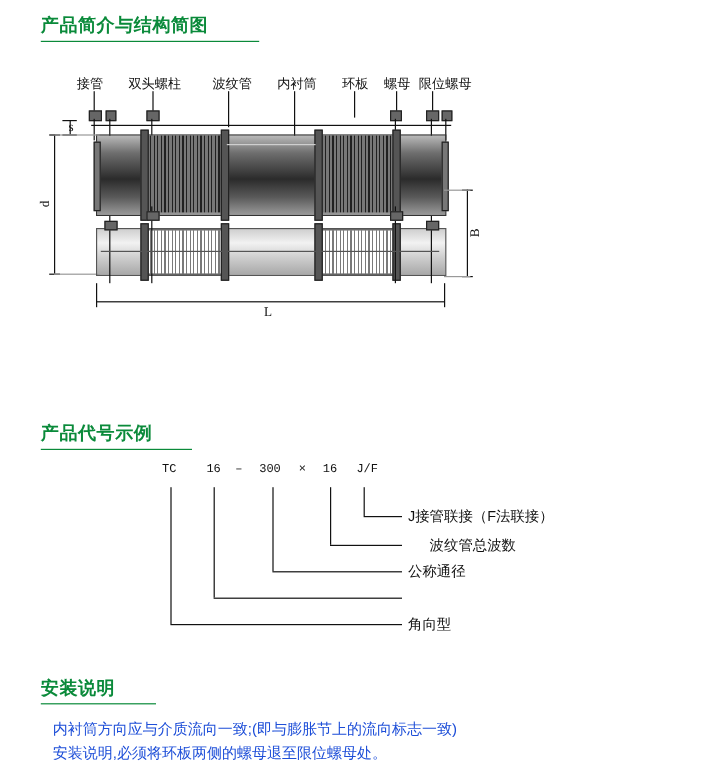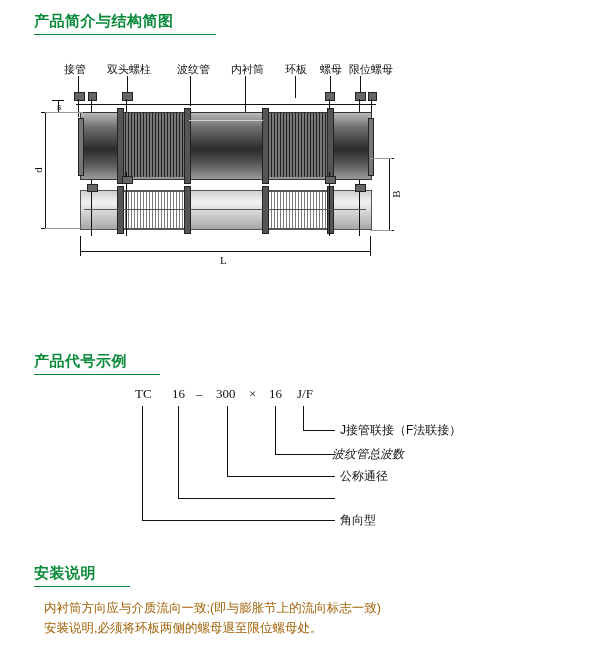--- a/index.html
+++ b/index.html
@@ -69,22 +69,22 @@
   #code-area {
     position: absolute;
     left: 0;
     top: 380px;
     width: 600px;
     height: 160px;
     font-size: 13px;
   }
   .code-token {
     position: absolute;
-    font-family: Liberation Serif, serif;
-    font-size: 13px;
+    font-family: Liberation Mono, monospace;
+    font-size: 10px;
     color: #111;
     white-space: nowrap;
   }
   .code-desc {
     position: absolute;
     font-size: 12px;
     color: #111;
     white-space: nowrap;
     font-family: "Liberation Sans", sans-serif;
   }
@@ -93,21 +93,21 @@
   #sec3 { position: absolute; left: 34px; top: 564px; width: 250px; font-family: Liberation Mono, monospace; }
   #sec3 .underline { width: 96px; }
 
   #install-text {
     position: absolute;
     left: 44px;
     top: 598px;
     width: 520px;
     font-size: 12.5px;
     line-height: 20px;
-    color: #a16207;
+    color: #1d4ed8;
   }
 
   
   .body-top {
     position: absolute;
     background: linear-gradient(to bottom, #b9b9b9 0%, #6e6e6e 22%, #2b2b2b 55%, #5a5a5a 78%, #9a9a9a 100%);
     border: 1px solid #333;
   }
   .bellows-dark {
     position: absolute;
@@ -277,21 +277,21 @@
   <div class="vline" style="left:178px; top:26px; height:92px;"></div>
   <div class="vline" style="left:142px; top:26px; height:114px;"></div>
 
   <div class="hline" style="left:303px; top:50px; width:32px;"></div>
   <div class="hline" style="left:275px; top:74px; width:60px;"></div>
   <div class="hline" style="left:227px; top:96px; width:108px;"></div>
   <div class="hline" style="left:178px; top:118px; width:157px;"></div>
   <div class="hline" style="left:142px; top:140px; width:193px;"></div>
 
   <div class="code-desc" style="left:340px; top:42px;">J接管联接（F法联接）</div>
-  <div class="code-desc" style="left:332px; top:66px;font-style:italic;">波纹管总波数</div>
+  <div class="code-desc" style="left:358px; top:66px;">波纹管总波数</div>
   <div class="code-desc" style="left:340px; top:88px;">公称通径</div>
   <div class="code-desc" style="left:340px; top:132px;">角向型</div>
 </div>
 
 <div id="sec3">
   <div class="section-title">安装说明</div>
   <div class="underline"></div>
 </div>
 
 <div id="install-text">

